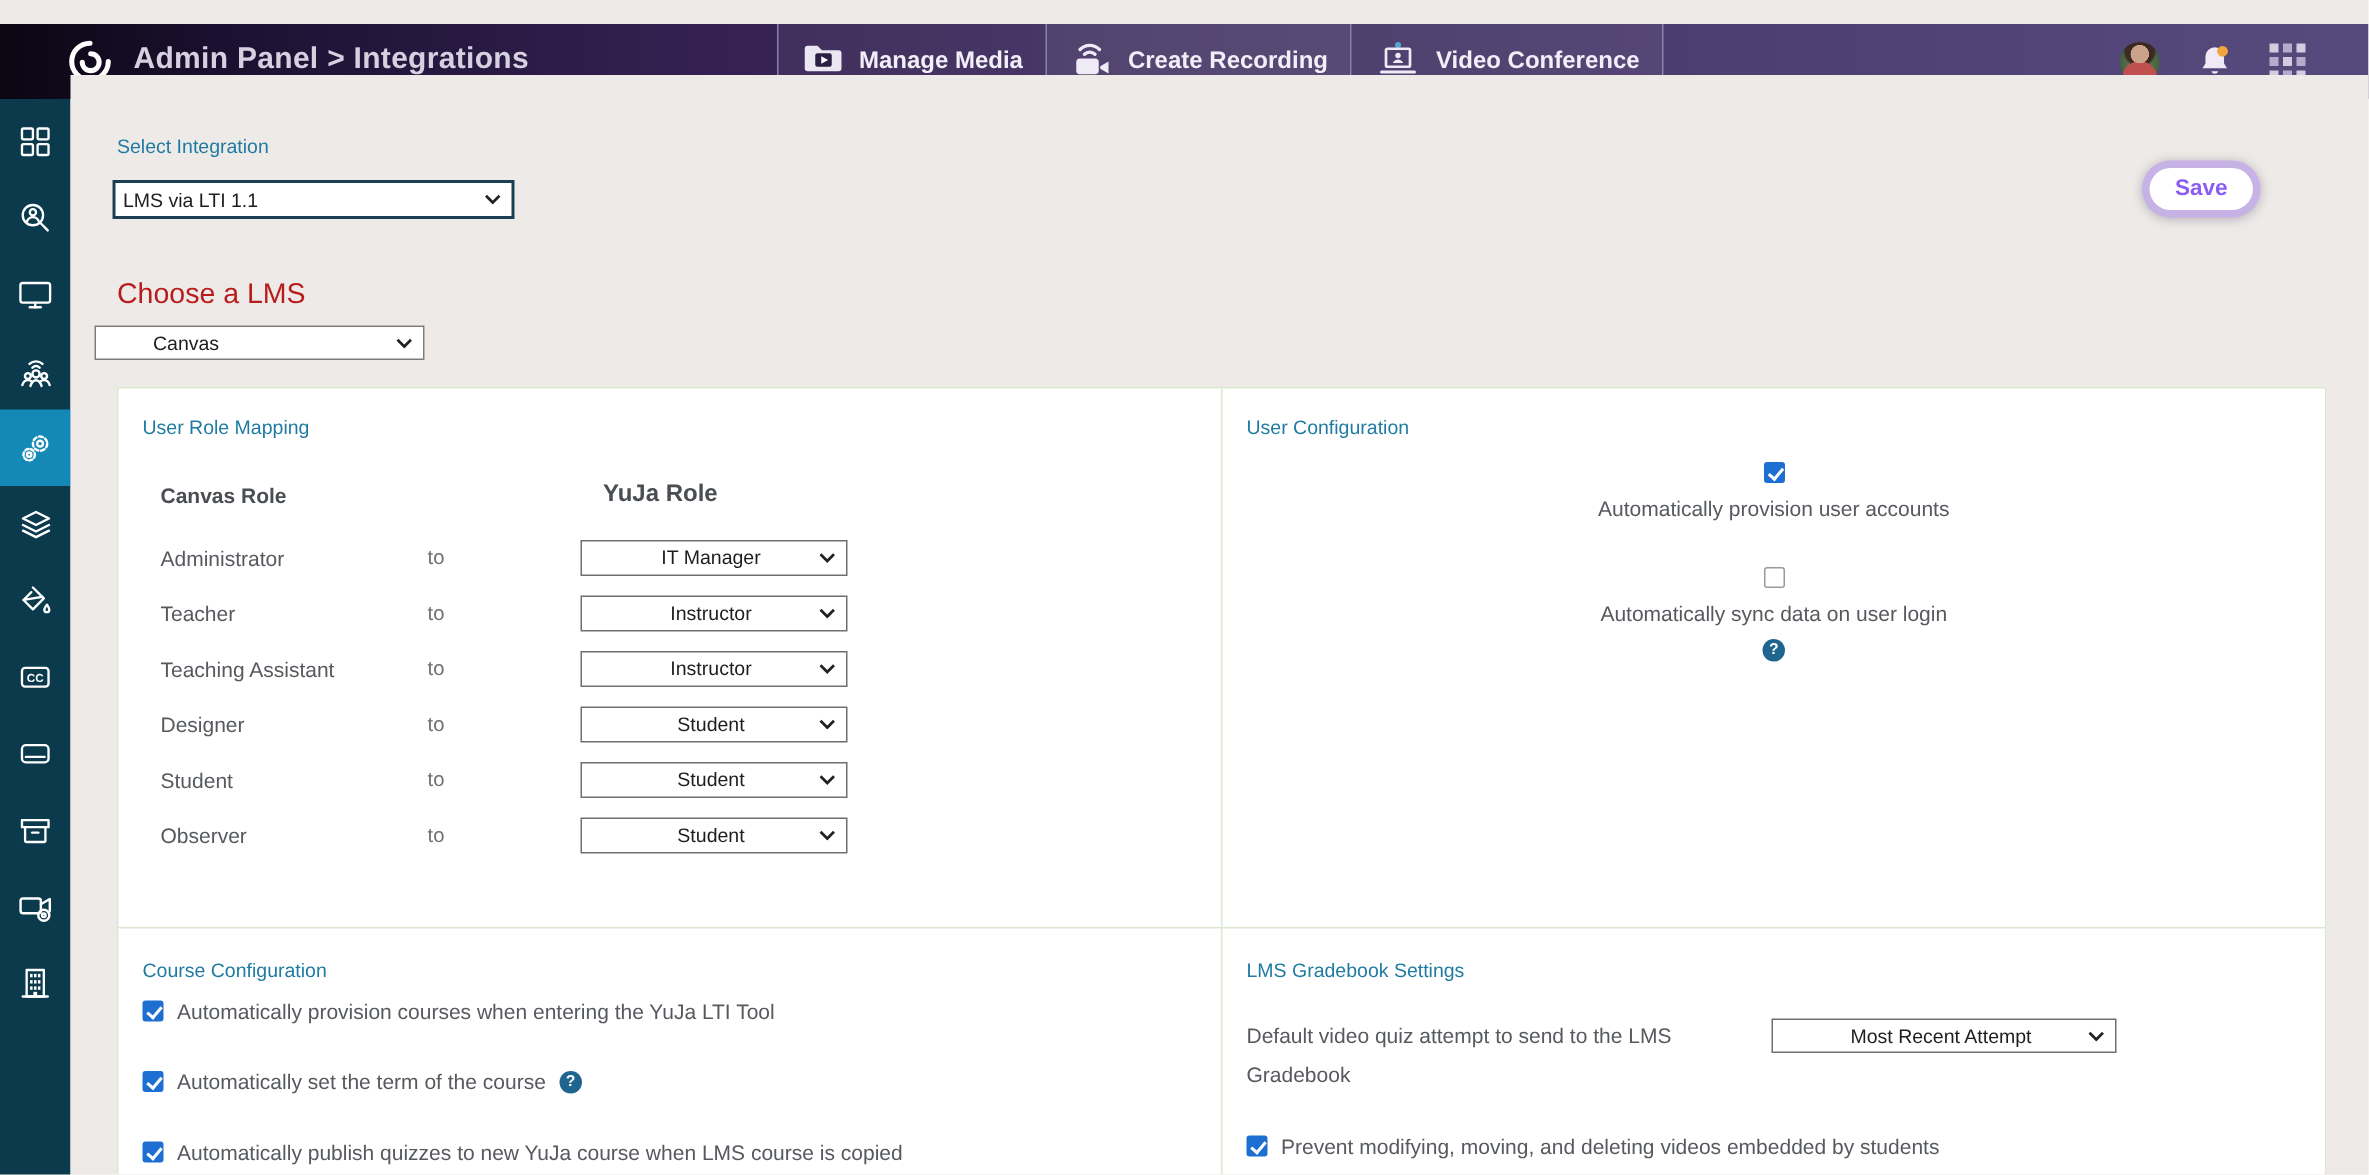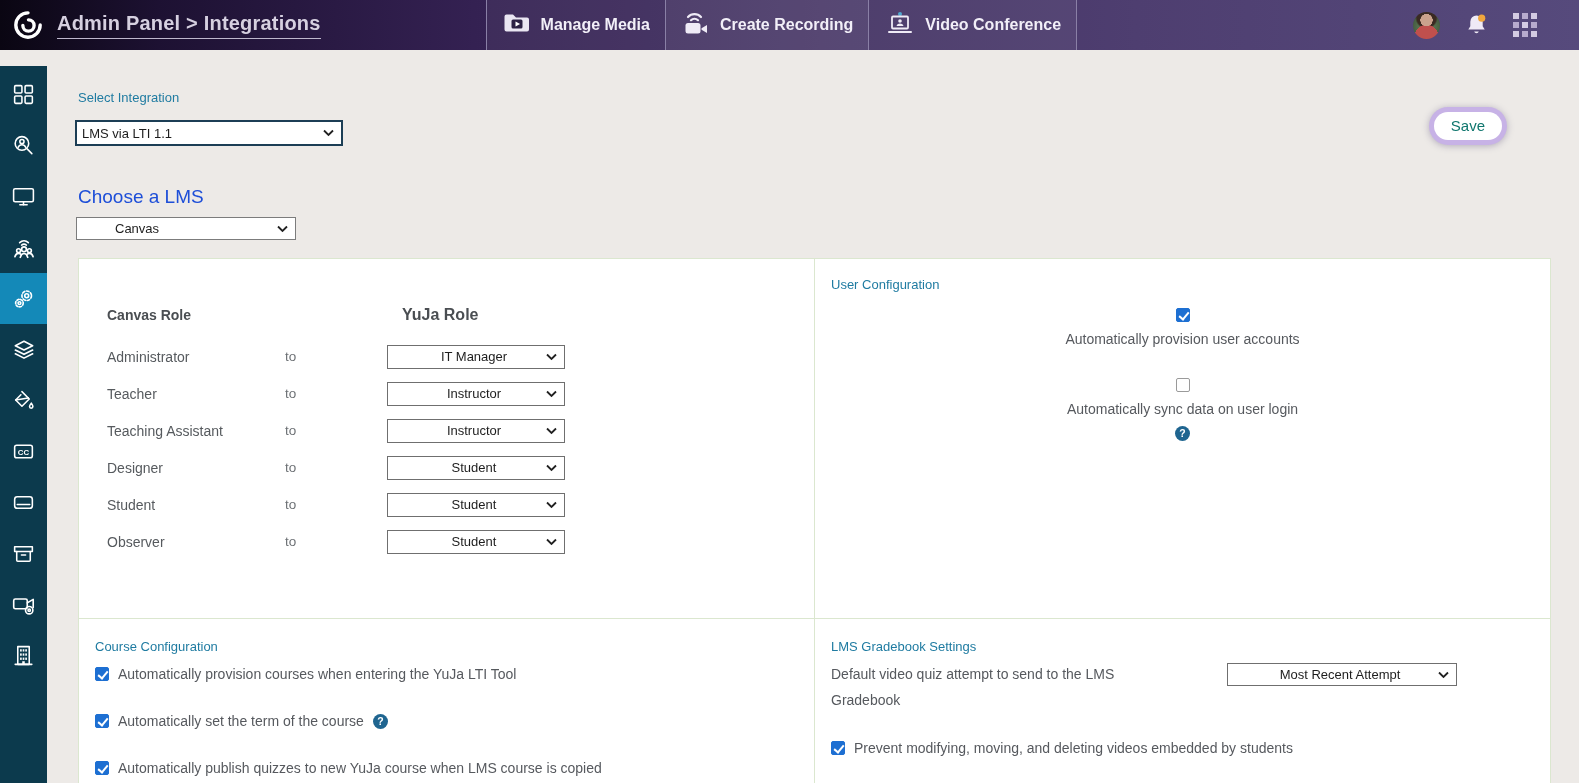--- a/index.html
+++ b/index.html
@@ -2,23 +2,24 @@
 <html><head>
 <meta charset="utf-8">
 <style>
   * { box-sizing: border-box; }
   html,body { margin:0; padding:0; }
   body { font-family: "Liberation Sans", sans-serif; }
   .screen { position:relative; width:1579px; height:783px; overflow:hidden; background:#edeae7; }
 
   
   .topbar {
-    position:absolute; top:0; left:0; width:1579px; height:50px;
+    position:absolute; top:16px; left:0; width:1579px; height:50px;
     display:flex; align-items:center;
     background: linear-gradient(90deg,#0a0612 0%,#1d1132 10%,#342152 30%,#443364 52%,#4e3e70 72%,#564a7c 100%);
+    padding-left: 32px;
   }
   .logo { margin-left:13px; flex:0 0 auto; display:flex; }
   .tb-title {
     margin-left:14px; color:#d6d0e0; font-size:20px; font-weight:bold;
     border-bottom:1.5px solid #beb7cd; padding-bottom:3px; letter-spacing:.2px; cursor:pointer;
   }
   .tb-actions { display:flex; height:50px; margin-left:165px; }
   .tb-action {
     display:flex; align-items:center; gap:9px; padding:0 15px; height:50px;
     border-left:1px solid #8a80a6; background:rgba(255,255,255,.05);
@@ -42,40 +43,40 @@
 
   
   .sidebar { position:absolute; top:66px; left:0; width:47px; height:733px; background:#0c3a4d; padding-top:3px; }
   .side-item { width:47px; height:51px; display:flex; align-items:center; justify-content:center; cursor:pointer; }
   .side-item.active { background:#1489b8; }
   .side-item svg { stroke:#fff; fill:none; stroke-width:1.5; stroke-linecap:round; stroke-linejoin:round; }
 
   
   .content { position:absolute; top:50px; left:47px; width:1532px; height:733px; background:#edeae7; overflow:hidden; }
   .h-teal { color:#1f7ba1; font-size:13px; }
-  .h-gray { color:#1d4ed8; font-size:19px; }
+  .h-gray { color:#b91c1c; font-size:19px; }
 
   .select { position:relative; background:#fff; display:flex; align-items:center; cursor:pointer; }
   .select .val { width:100%; font-size:13px; color:#1d1d1d; padding-right:22px; white-space:nowrap; overflow:hidden; }
   .select .chev { position:absolute; right:7px; top:50%; transform:translateY(-50%); }
 
   .sel-integration { position:absolute; left:28px; top:70px; width:268px; height:26px; border:2px solid #1c3e55; }
   .sel-integration .val { padding-left:5px; }
   .lbl-integration { position:absolute; left:31px; top:40px; }
   .lbl-lms { position:absolute; left:31px; top:136px; }
-  .sel-lms { position:absolute; left:29px; top:167px; width:220px; height:23px; border:1px solid #7c7c7c; }
+  .sel-lms { position:absolute; left:16px; top:167px; width:220px; height:23px; border:1px solid #7c7c7c; }
   .sel-lms .val { padding-left:38px; }
 
   .save-wrap {
     position:absolute; top:57px; right:72px; background:#c7b2e6; border-radius:20px; padding:5px;
     box-shadow:0 1px 7px rgba(90,80,120,.4); cursor:pointer;
   }
   .save-btn {
     background:#fff; border:none; border-radius:14px; padding:5px 17px 6px;
-    color:#0f766e; font-size:15px; font-weight:normal; font-family:inherit; cursor:pointer;
+    color:#8b5cf6; font-size:15px; font-weight:bold; font-family:inherit; cursor:pointer;
   }
 
   
   .panel {
     position:absolute; left:31px; top:208px; width:1473px; height:580px; background:#fff;
     border:1px solid #dbe7cf;
     display:grid; grid-template-columns:736px 1fr; grid-template-rows:360px 1fr;
   }
   .cell { padding:18px 16px; }
   .cell-tl { border-right:1px solid #dbe7cf; border-bottom:1px solid #dbe7cf; }
@@ -109,21 +110,21 @@
     font-size:10.5px; font-weight:bold; line-height:15px; text-align:center; cursor:pointer; flex:0 0 15px;
   }
   .help::after { content:"?"; }
 
   .uc-opts .opt { margin-top:16px;flex-direction:column; }
   .uc-opts .opt + .opt { margin-top:31px; }
   .cc-opts .opt { margin-top:12px; }
   .cc-opts .opt + .opt { margin-top:31px; }
 
   
-  .gb-field { display:flex; align-items:flex-start; margin-top:8px;gap:46px; }
+  .gb-field { display:flex; align-items:flex-start; margin-top:24px; }
   .gb-label { flex:0 0 350px; font-size:14px; color:#56595e; line-height:1.85; }
   .sel-gb { width:230px; height:23px; border:1px solid #6f6f6f; margin-top:1px; }
   .sel-gb .val { text-align:center; padding-left:18px; }
   .gb-opt { margin-top:26px; }
 </style>
 </head>
 <body>
 
 <div class="screen">
 
@@ -316,20 +317,21 @@
     <div class="select sel-lms">
       <span class="val">Canvas</span>
       <svg class="chev" width="11" height="7">
           <polyline points="1,1 5.5,5.5 10,1" stroke="#222" stroke-width="1.8" fill="none"></polyline>
         </svg>
     </div>
 
     <div class="panel">
 
       <div class="cell cell-tl">
+        <div class="h-teal">User Role Mapping</div>
         <div class="role-table">
           <div class="role-row role-head">
             <span class="rc1">Canvas Role</span>
             <span class="rc2"></span>
             <span class="rc3">YuJa Role</span>
           </div>
 
           <div class="role-row">
             <span class="rc1">Administrator</span>
             <span class="rc2">to</span>

